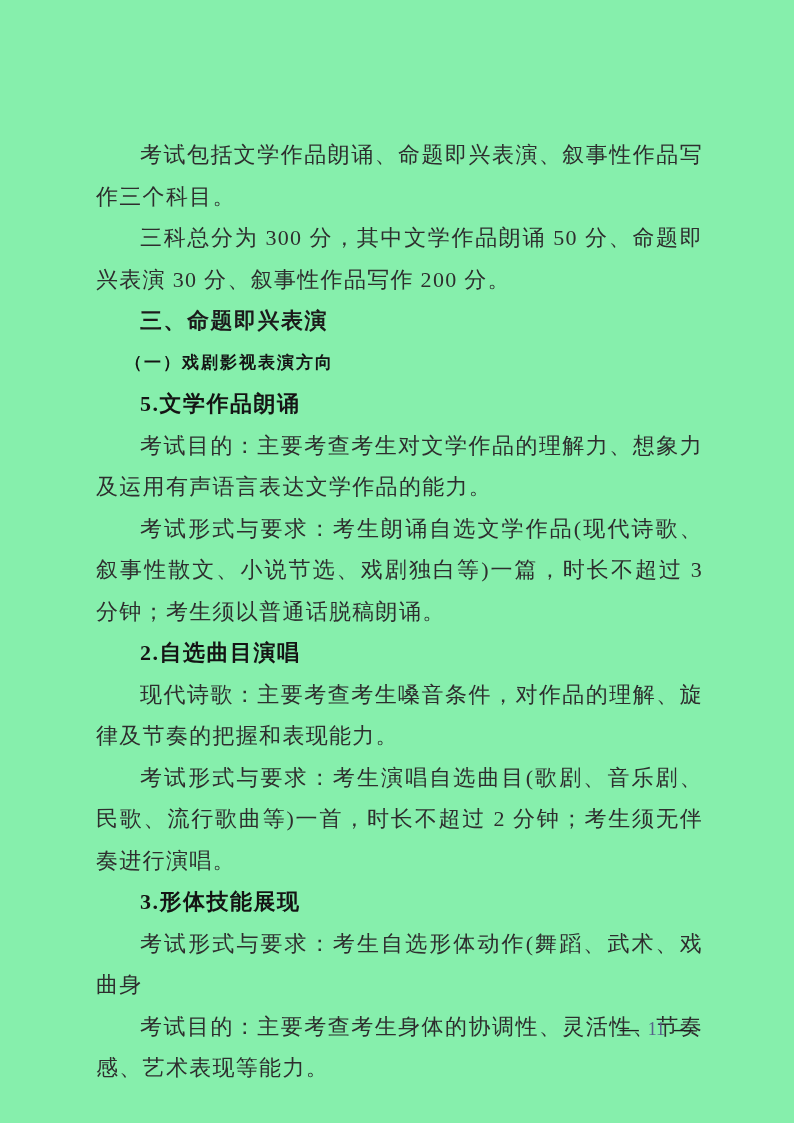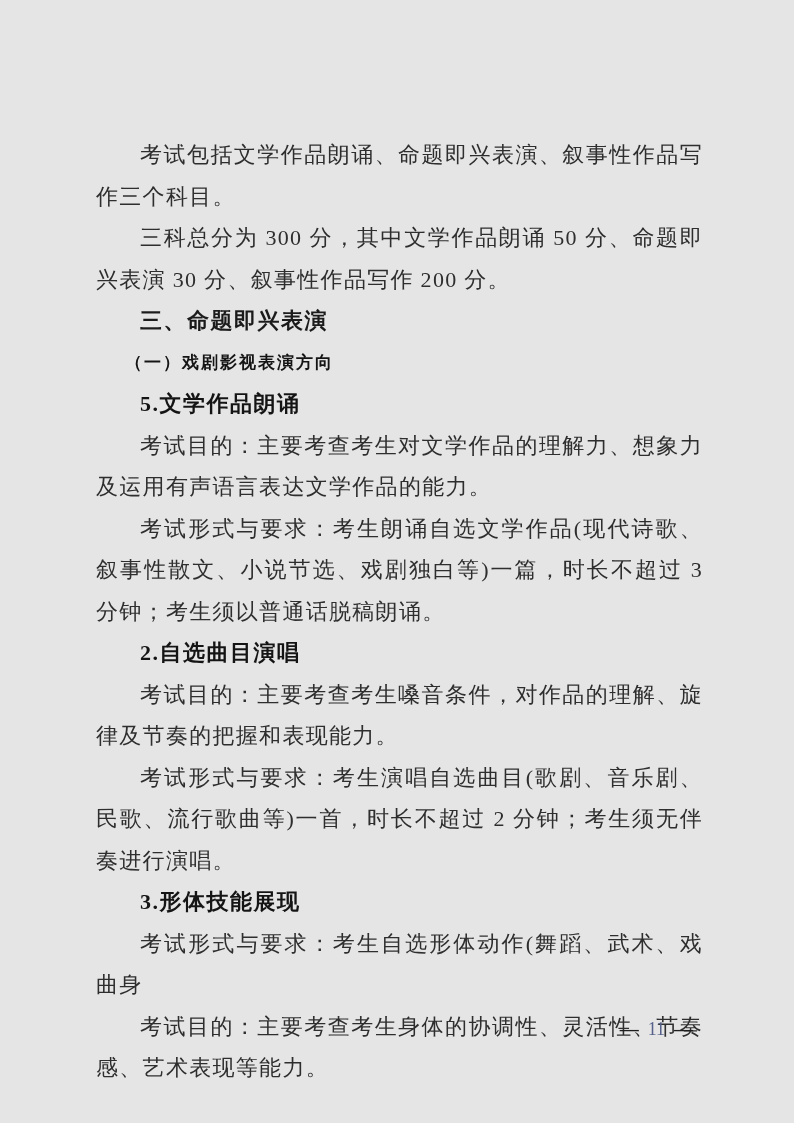--- a/index.html
+++ b/index.html
@@ -9,21 +9,21 @@
   }
   body {
     width: 794px;
     height: 1123px;
     font-family: "Liberation Serif", "DejaVu Serif", serif;
   }
   .page {
     position: relative;
     width: 794px;
     height: 1123px;
-    background: #e5e5e5;
+    background: #86efac;
     overflow: hidden;
   }
   .content {
     position: absolute;
     left: 96px;
     top: 134px;
     width: 607px;
     color: #2e2e2e;
     font-size: 22px;
     line-height: 41.5px;
@@ -95,21 +95,21 @@
 
     <h2 class="heading-hei">三、命题即兴表演</h2>
 
     <h3 class="heading-kai">（一）戏剧影视表演方向</h3>
 
     <h4 class="heading-num">5.文学作品朗诵</h4>
     <p class="body-para">考试目的：主要考查考生对文学作品的理解力、想象力及运用有声语言表达文学作品的能力。</p>
     <p class="body-para">考试形式与要求：考生朗诵自选文学作品(现代诗歌、叙事性散文、小说节选、戏剧独白等)一篇，时长不超过 3 分钟；考生须以普通话脱稿朗诵。</p>
 
     <h4 class="heading-num">2.自选曲目演唱</h4>
-    <p class="body-para">考试目的：主要考查考生嗓音条件，对作品的理解、旋律及节奏的把握和表现能力。</p>
+    <p class="body-para">现代诗歌：主要考查考生嗓音条件，对作品的理解、旋律及节奏的把握和表现能力。</p>
     <p class="body-para">考试形式与要求：考生演唱自选曲目(歌剧、音乐剧、民歌、流行歌曲等)一首，时长不超过 2 分钟；考生须无伴奏进行演唱。</p>
 
     <h4 class="heading-num">3.形体技能展现</h4>
     <p class="body-para">考试形式与要求：考生自选形体动作(舞蹈、武术、戏曲身</p>
     <p class="body-para">考试目的：主要考查考生身体的协调性、灵活性、节奏感、艺术表现等能力。</p>
 
   </div>
 
   <div class="page-number">
     <span class="dash">—</span><span class="num">11</span><span class="dash">—</span>

